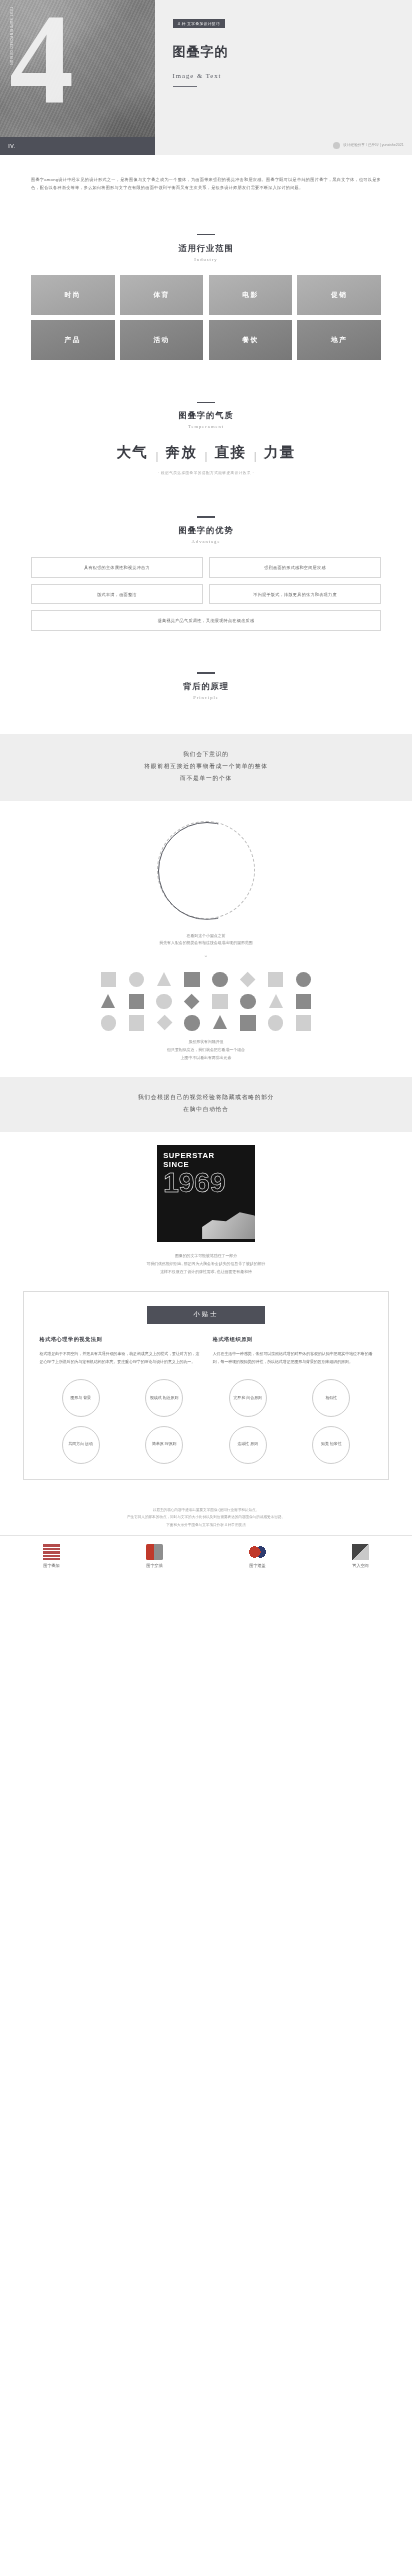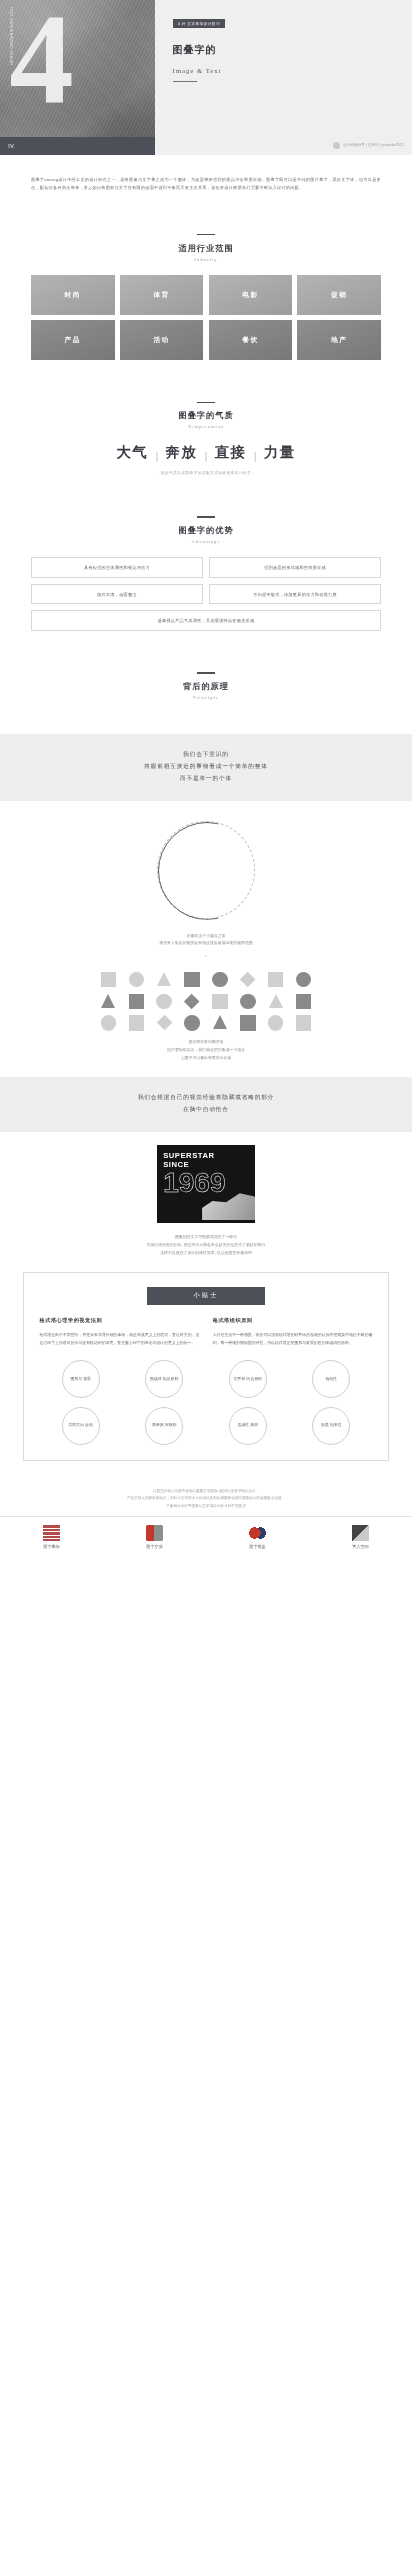--- a/index.html
+++ b/index.html
@@ -74,21 +74,21 @@
   .hero-tag {
     display: inline-block;
     background: #4e5059;
     color: #fff;
     font-size: 3.6px;
     padding: 2.1px 5.2px;
     letter-spacing: 0.5px;
     margin-bottom: 14.4px;
   }
   .hero-title {
-    font-size: 10px;
+    font-size: 13px;
     font-weight: 700;
     color: #3b3d44;
     line-height: 1.5;
     letter-spacing: 1px;
   }
   .hero-sub {
     margin-top: 10.3px;
     font-size: 6.7px;
     color: #5f6169;
     letter-spacing: 1px;
@@ -189,21 +189,21 @@
   .shp.ci { background: #cfcfcf; border-radius: 50%; }
   .shp.ci.d { background: #8a8a8a; border-radius: 50%; }
   .shp.tr { width:0;height:0;background:none;border-left:7.7px solid transparent;border-right:7.7px solid transparent;border-bottom:14.4px solid #cfcfcf; }
   .shp.tr.d { border-bottom-color:#8a8a8a; }
   .shp.rh { background:#cfcfcf; transform: rotate(45deg); width:11.3px;height:11.3px; margin-top:2.1px;}
   .shp.rh.d { background:#8a8a8a; }
 
   
   .poster-wrap { display: flex; justify-content: center; padding: 13.4px 0 3.1px; }
   .poster {
-    width: 98px; height: 78px; background: #141414; color: #fff;
+    width: 98px; height: 97px; background: #141414; color: #fff;
     position: relative; overflow: hidden; padding: 6.2px;
   }
   .poster .l1 { font-size: 7.7px; font-weight: 700; letter-spacing: 0.5px; }
   .poster .l2 { font-size: 7.7px; font-weight: 700; letter-spacing: 0.5px; }
   .poster .l3 {
     font-size: 28px; font-weight: 700; line-height: .95; margin-top: 1px;
     -webkit-text-stroke: 0.5px #fff; color: transparent;
   }
   .poster .shoe {
     position: absolute; right: -4.1px; bottom: 3.1px; width: 57px; height: 32px;

